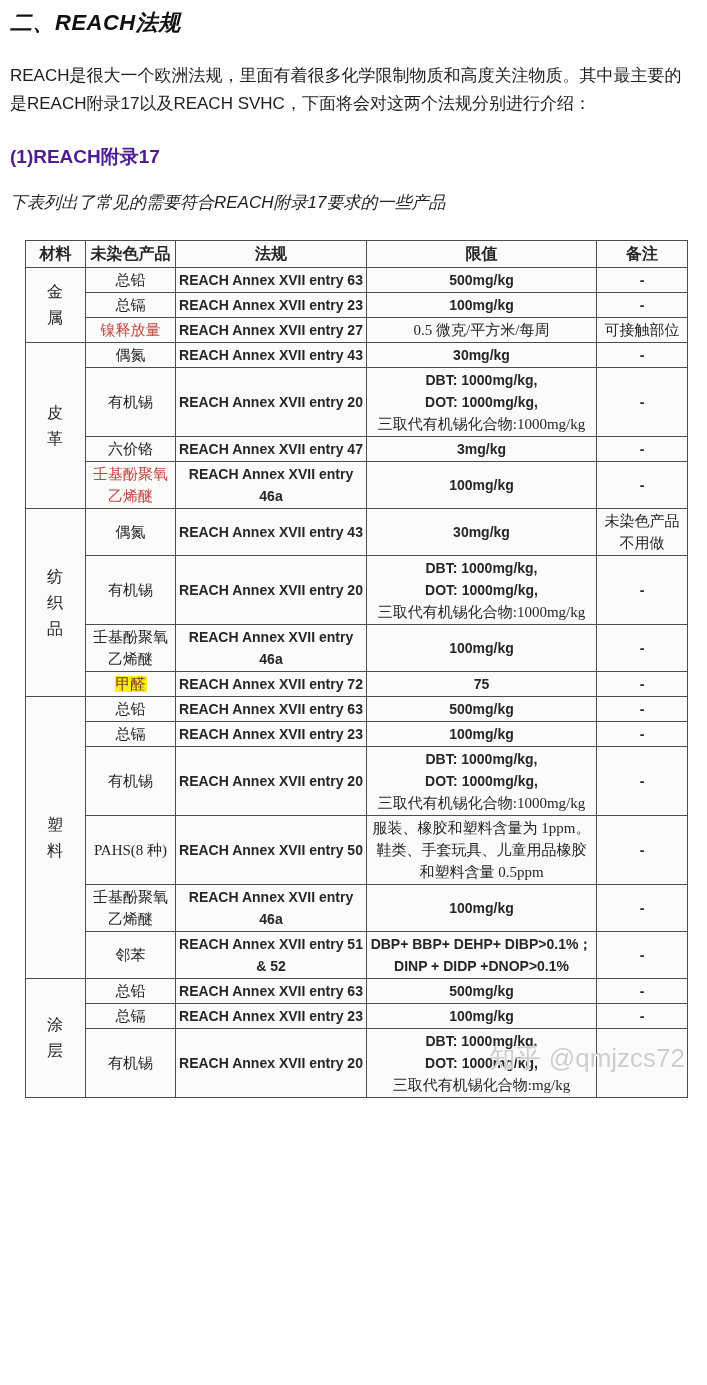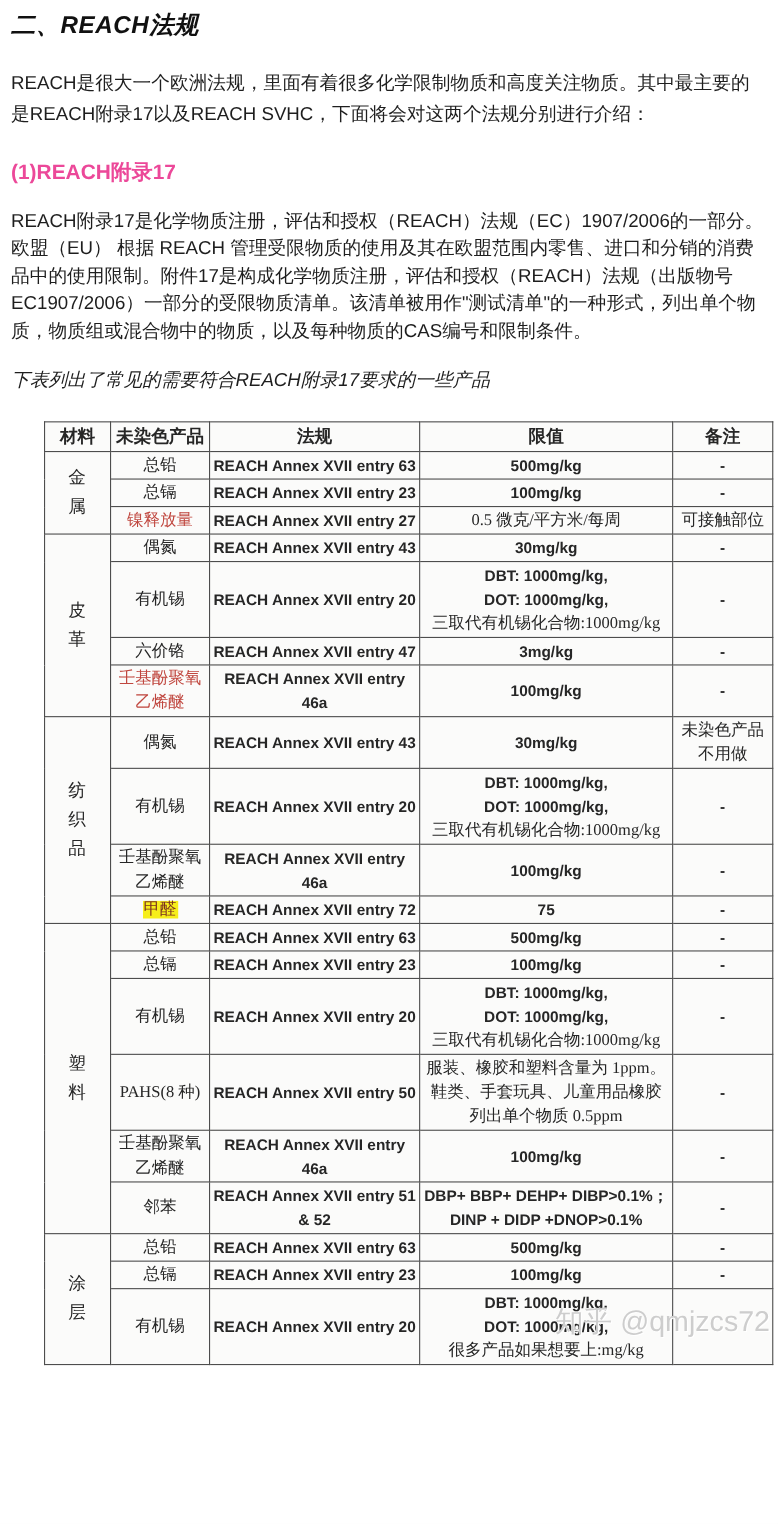--- a/index.html
+++ b/index.html
@@ -16,27 +16,27 @@
   h1.title {
     font-size:22px;
     font-style:italic;
     font-weight:700;
     margin:8px 0 11px;
     letter-spacing:.5px;
     color:#111;
   }
   p { font-size:17px; margin:0; color:#1e1e1e; }
   .p-intro   { margin-top:24px; line-height:28px; }
-  h2.subhead { font-size:19px; font-weight:700; margin:26px 0 0; color:#ec4899; }
+  h2.subhead { font-size:19px; font-weight:700; margin:26px 0 0; color:#4c1d95; }
   .p-amazon  { margin-top:20px; line-height:28px; }
   .p-desc    { margin-top:18px; line-height:25px; }
   .p-tableintro { margin-top:20px; line-height:26px;font-style:italic; }
   .p-amazon b { font-weight:700; }
 
-  .table-wrap { position:relative; margin:24px 0 0 30px; width:662px; }
+  .table-wrap { position:relative; margin:24px 0 0 15px; width:662px; }
   table.reach {
     border-collapse:collapse;
     table-layout:fixed;
     width:662px;
     background:#fbfbfa;
     font-family:"Liberation Serif","DejaVu Serif",serif;
     color:#262626;
   }
   table.reach th, table.reach td {
     border:1px solid #4d4d4d;
@@ -72,21 +72,20 @@
 
 <div class="page">
 
   <h1 class="title">二、REACH法规</h1>
 
   <p class="p-intro">REACH是很大一个欧洲法规，里面有着很多化学限制物质和高度关注物质。其中最主要的是REACH附录17以及REACH SVHC，下面将会对这两个法规分别进行介绍：</p>
 
   <h2 class="subhead">(1)REACH附录17</h2>
 
 
-  <p class="p-desc">REACH附录17是化学物质注册，评估和授权（REACH）法规（EC）1907/2006的一部分。欧盟（EU） 根据 REACH 管理受限物质的使用及其在欧盟范围内零售、进口和分销的消费品中的使用限制。附件17是构成化学物质注册，评估和授权（REACH）法规（出版物号EC1907/2006）一部分的受限物质清单。该清单被用作"测试清单"的一种形式，列出单个物质，物质组或混合物中的物质，以及每种物质的CAS编号和限制条件。</p>
 
   <p class="p-tableintro">下表列出了常见的需要符合REACH附录17要求的一些产品</p>
 
   <div class="table-wrap">
     <table class="reach">
       <colgroup>
         <col style="width:60px">
           <col style="width:90px">
           <col style="width:191px">
           <col style="width:230px">
@@ -327,21 +326,21 @@
           <tr>
             <td>
               <div class="">PAHS(8 种)</div>
             </td>
             <td>
               <div class="latin">REACH Annex XVII entry 50</div>
             </td>
             <td>
               <div class="">服装、橡胶和塑料含量为 1ppm。</div>
               <div class="">鞋类、手套玩具、儿童用品橡胶</div>
-              <div class="">列出单个物质 0.5ppm</div>
+              <div class="">和塑料含量 0.5ppm</div>
             </td>
             <td>
               <div class="latin">-</div>
             </td>
           </tr>
           <tr>
             <td>
               <div class="">壬基酚聚氧</div>
               <div class="">乙烯醚</div>
             </td>
@@ -406,21 +405,21 @@
           <tr>
             <td>
               <div class="">有机锡</div>
             </td>
             <td>
               <div class="latin">REACH Annex XVII entry 20</div>
             </td>
             <td>
               <div class="latin">DBT: 1000mg/kg,</div>
               <div class="latin">DOT: 1000mg/kg,</div>
-              <div class="">很多产品如果想要上:mg/kg</div>
+              <div class="">三取代有机锡化合物:mg/kg</div>
             </td>
             <td></td>
           </tr>
         </tbody>
     </table>
     <div class="watermark">知乎 @qmjzcs72</div>
   </div>
 
 </div>
 

